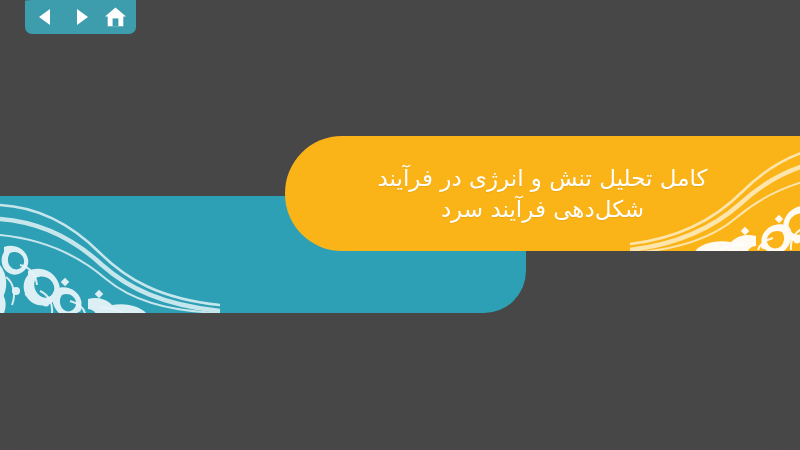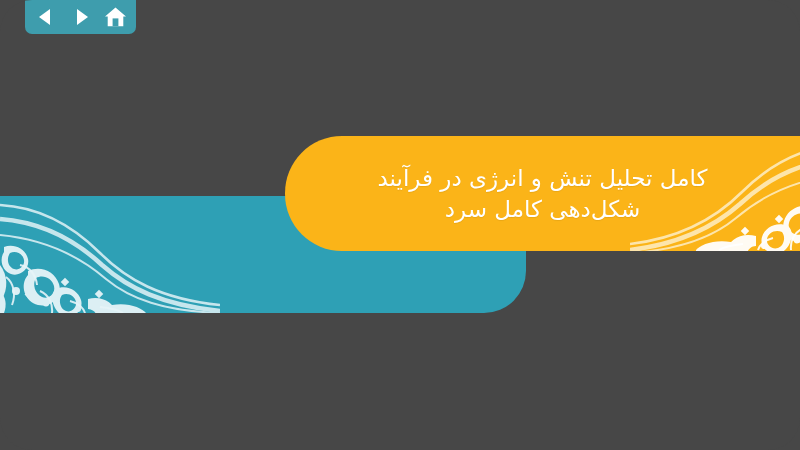--- a/index.html
+++ b/index.html
@@ -165,21 +165,21 @@
         <path d="M174,92 c-10,4 -14,13 -13,22"></path>
         <path d="M143,102 c-9,2 -14,8 -15,12"></path>
         <path d="M113,108 c-11,1 -19,3 -24,6"></path>
         <path d="M194,66 c-11,2 -17,10 -18,20"></path>
       </g>
     </svg>
   </div>
 
   <div id="title-block">
     <div class="title-line">کامل تحلیل تنش و انرژی در فرآیند</div>
-    <div class="title-line">شکل‌دهی کامل سرد</div>
+    <div class="title-line">شکل‌دهی فرآیند سرد</div>
   </div>
 
   <div id="navbar">
 
     <div class="nav-btn">
       <span>
         <svg width="20" height="20" viewBox="0 0 20 20">
           <polygon points="14,2 14,18 3,10" fill="#FFFFFF"></polygon>
         </svg>
       </span>

